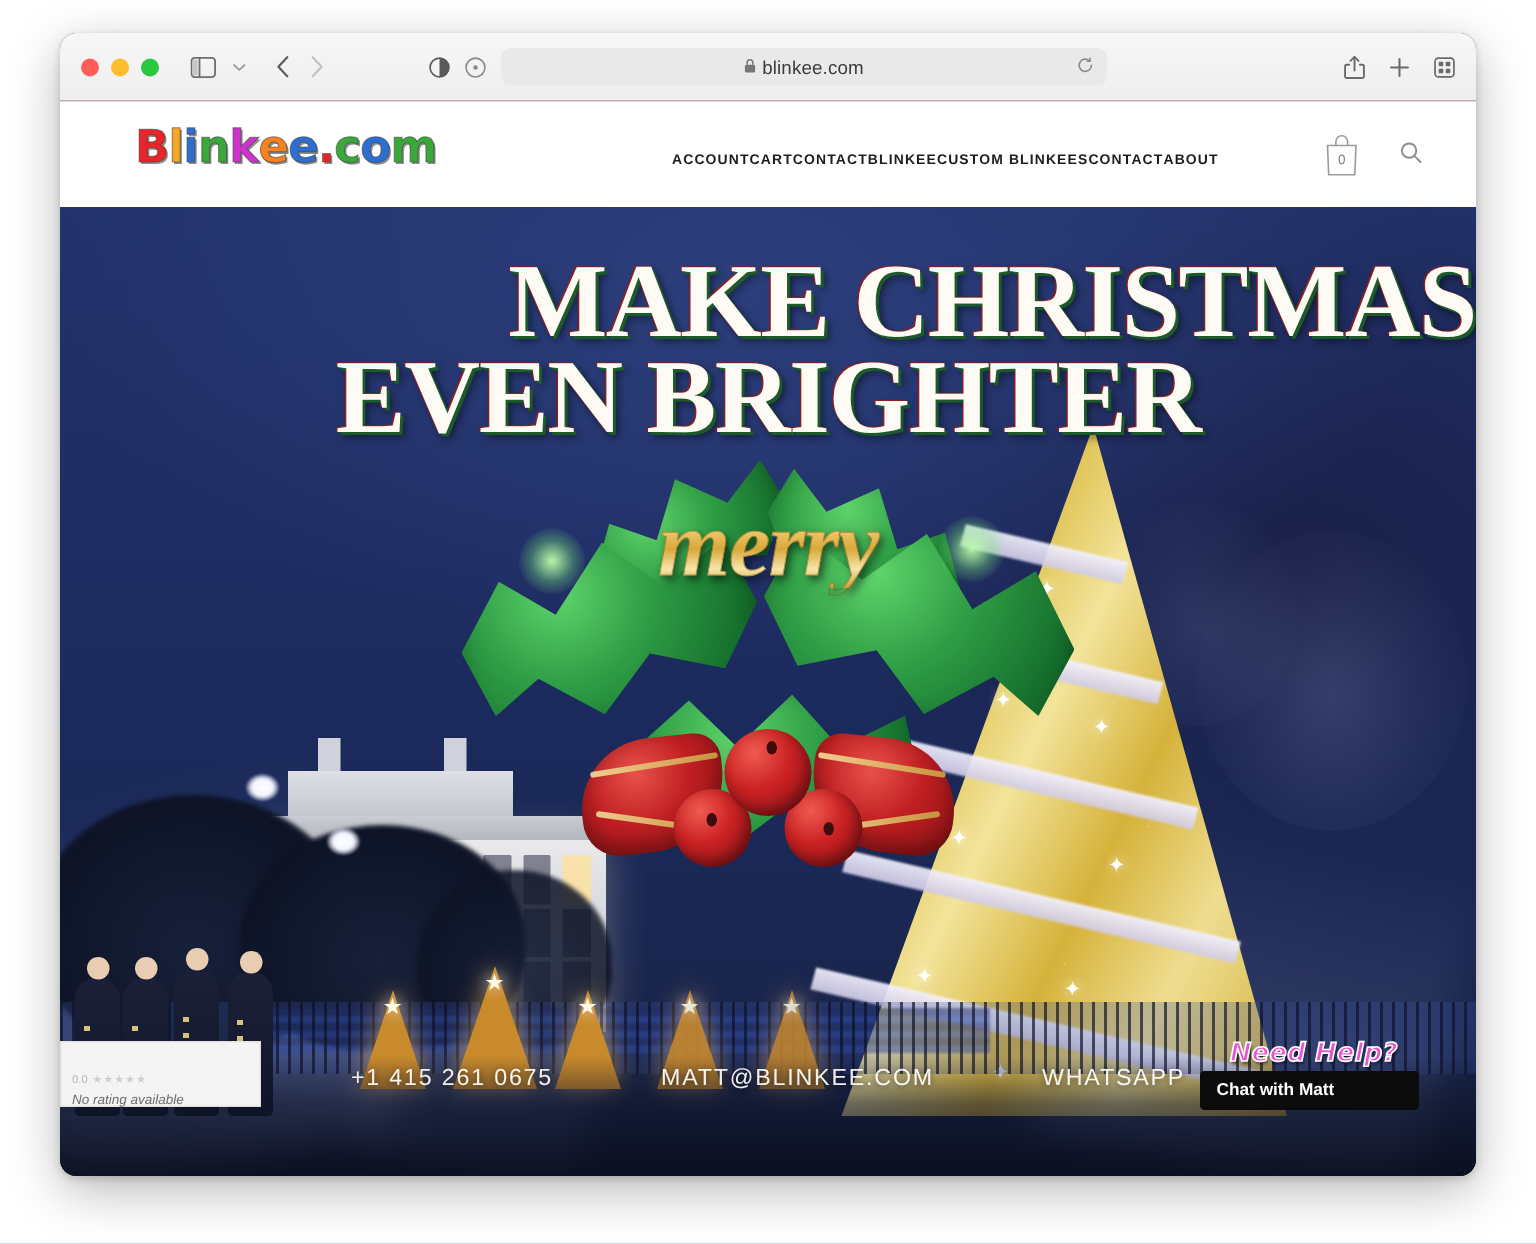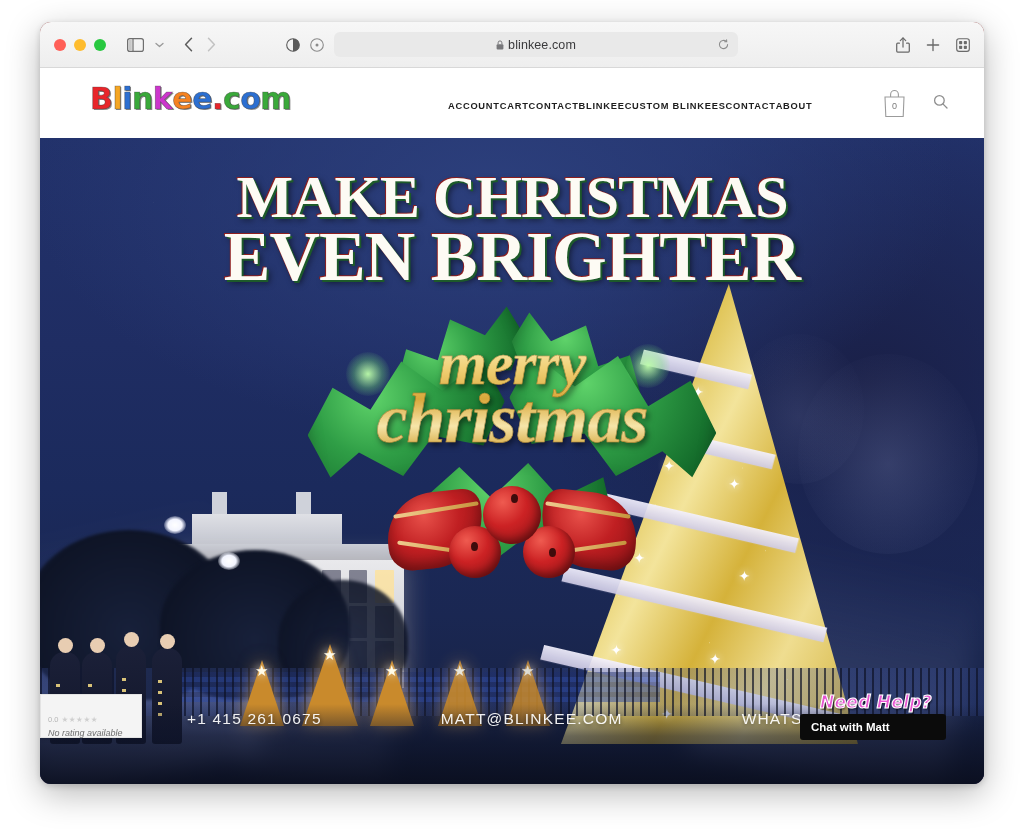--- a/index.html
+++ b/index.html
@@ -449,21 +449,21 @@
     font-family: "Liberation Serif", "DejaVu Serif", serif;
     font-weight: bold;
     color: #fdfbf4;
     letter-spacing: -1px;
     line-height: 0.92;
     text-shadow:
       2px 2px 0 #1d5a2a,
       -1px -1px 0 #8d1f1f,
       3px 3px 6px rgba(0,0,0,0.55);
   }
-  .hero-headline .l1 { font-size: 60px; }
+  .hero-headline .l1 { font-size: 70px; text-align: right; }
   .hero-headline .l2 { font-size: 70px; }
 
   
   .holly-badge {
     position: absolute;
     left: 50%;
     top: 170px;
     transform: translateX(-50%);
     width: 420px;
     height: 290px;
@@ -583,36 +583,36 @@
   }
 
   
   .contact-strip {
     position: absolute;
     left: 0; right: 0;
     top: 572px;
     z-index: 12;
     display: flex;
     justify-content: center;
-    gap: 119px;
+    gap: 72px;
     font-family: "Liberation Sans", sans-serif;
     font-size: 15.5px;
     letter-spacing: 1.2px;
     color: #ffffff;
     opacity: 0.92;
     text-shadow: 0 1px 4px rgba(0,0,0,0.55);
   }
   .contact-strip span { cursor: pointer; white-space: nowrap; }
 
   
   .rating-widget {
     position: absolute;
     left: 0;
     bottom: 46px;
-    width: 102px;
+    width: 134px;
     height: 38px;
     background: #f4f4f4;
     border: 1px solid #e3e3e3;
     box-shadow: 0 1px 4px rgba(0,0,0,0.15);
     padding: 21px 7px;
     z-index: 30;
   }
   .rating-top {
     display: flex;
     align-items: center;
@@ -907,21 +907,20 @@
           <div class="leaf lf-c"></div>
           <div class="leaf lf-d"></div>
           <div class="leaf lf-a"></div>
           <div class="leaf lf-b"></div>
           <div class="leaf lf-e"></div>
           <div class="leaf-glow g1"></div>
           <div class="leaf-glow g2"></div>
 
           <div class="mc-text">
             <span class="mc-1">merry</span>
-            <span class="mc-2">christmas</span>
           </div>
 
           <div class="bow">
             <div class="bow-loop left"></div>
             <div class="bow-loop right"></div>
             <div class="bow-gold bg1"></div>
             <div class="bow-gold bg2"></div>
             <div class="bow-gold bg3"></div>
             <div class="bow-gold bg4"></div>
             <div class="berry b-l">

